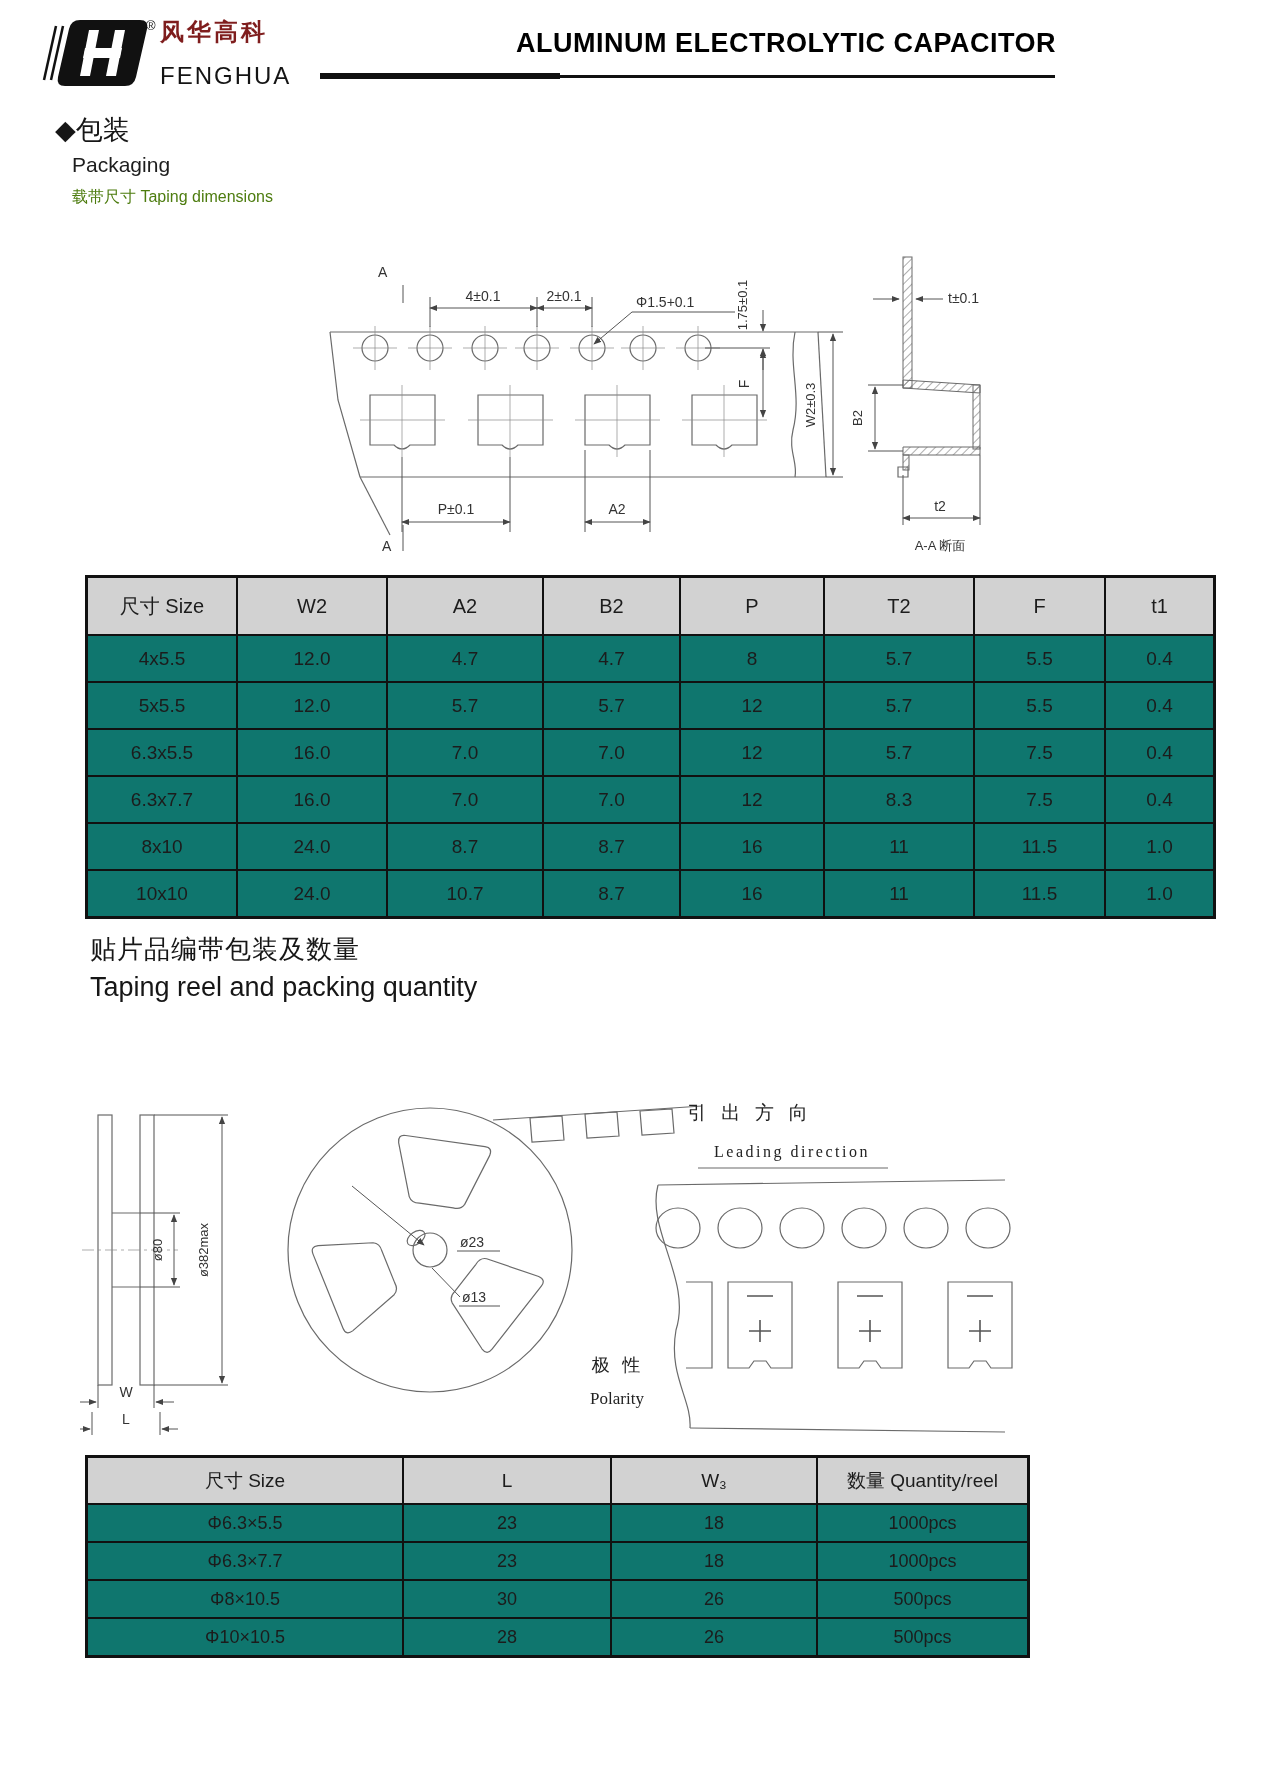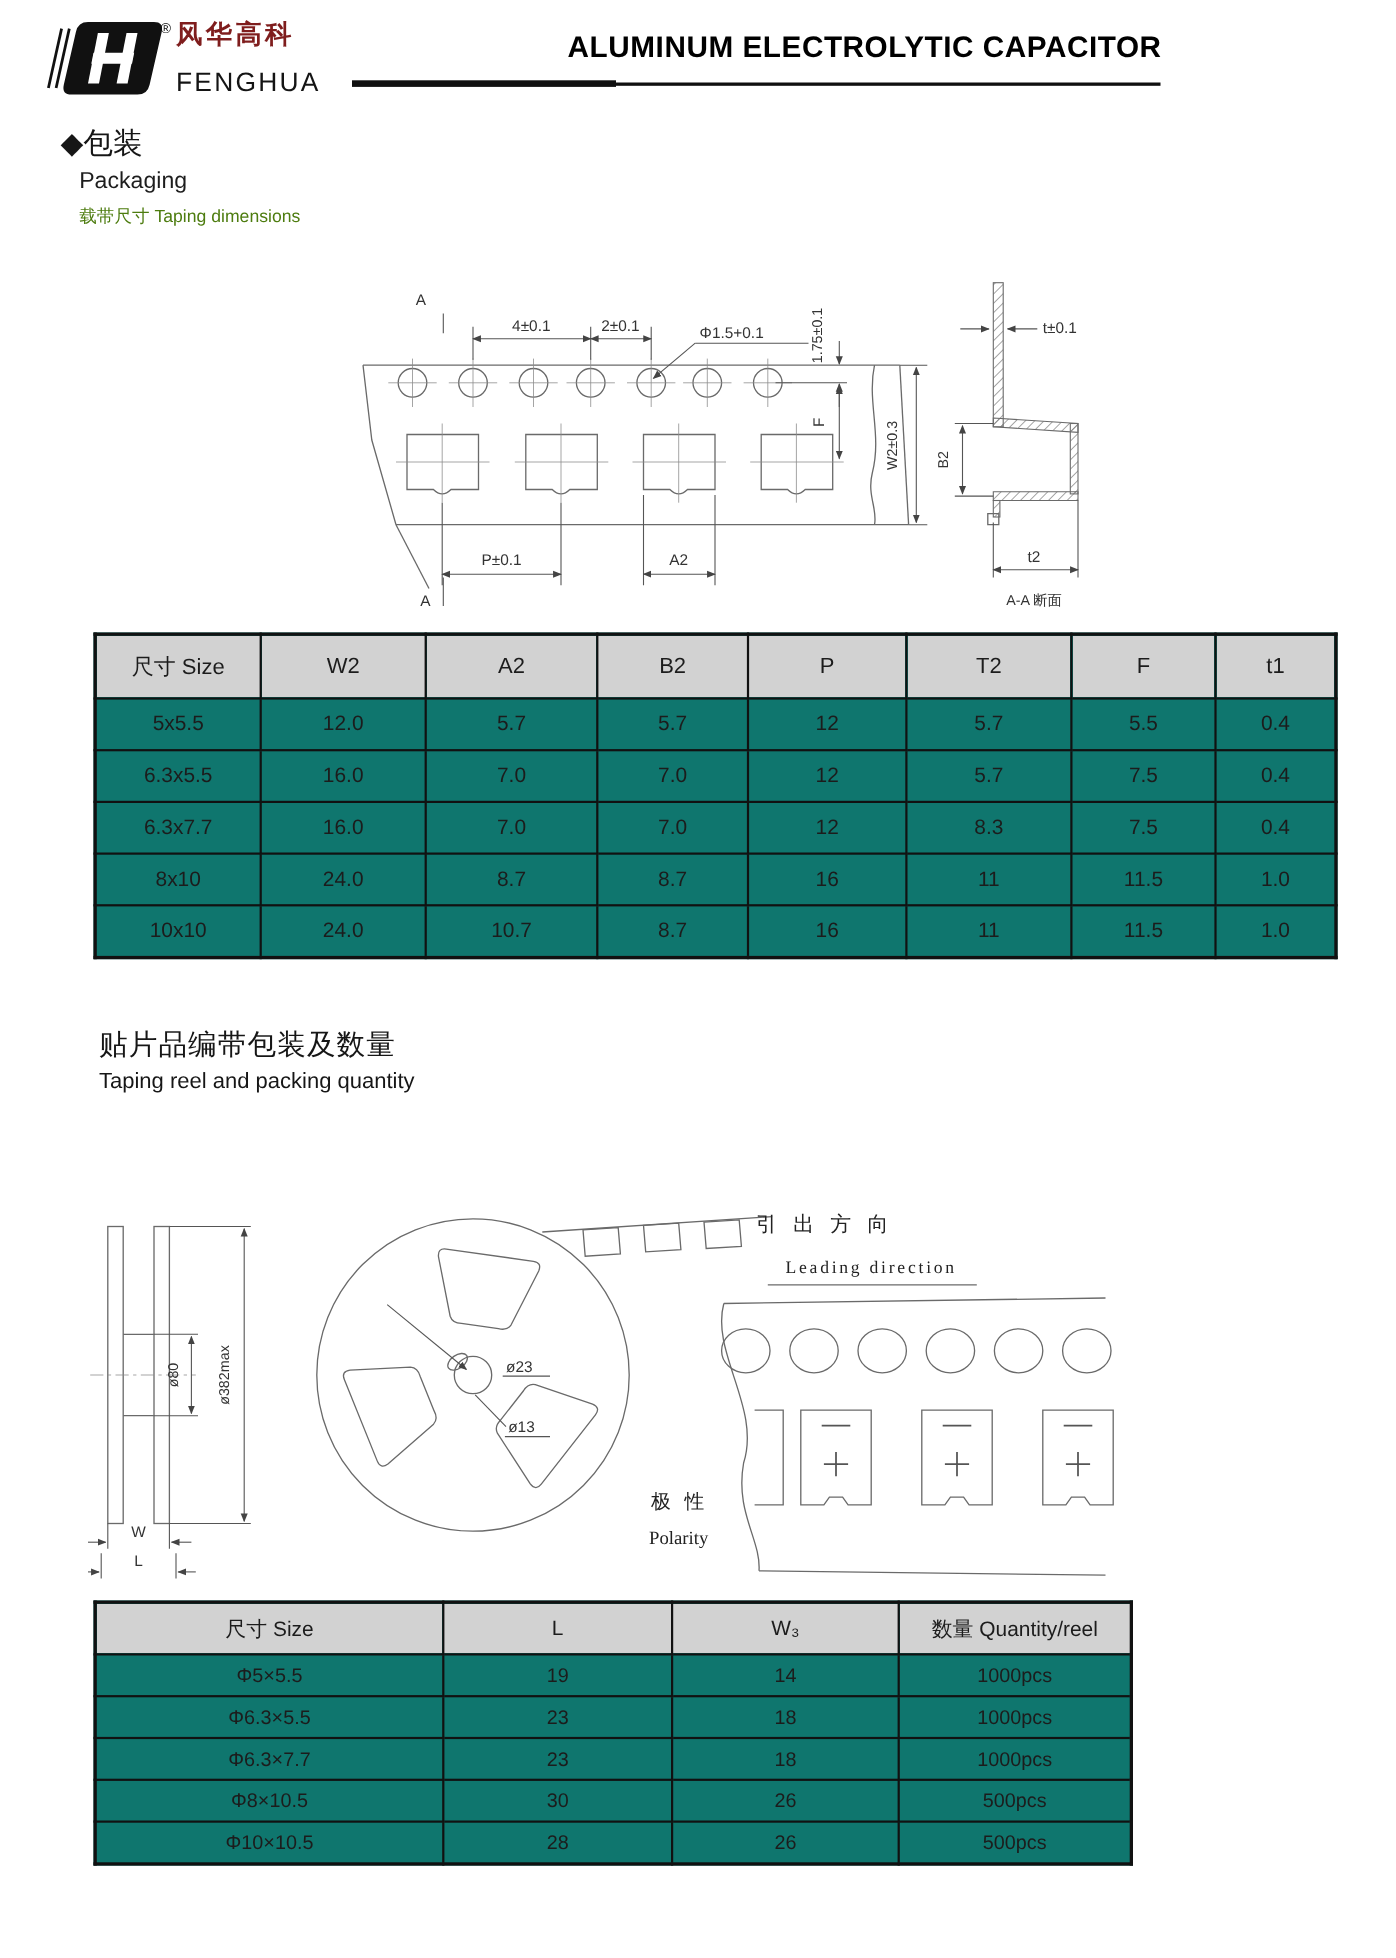--- a/index.html
+++ b/index.html
@@ -13,21 +13,21 @@
   .brand-cn{font-size:24px;font-weight:bold;letter-spacing:3px;color:#7f1d1d;line-height:1;}
   .brand-en{font-size:24px;letter-spacing:2px;color:#141414;line-height:1;margin-top:20px;}
   .doc-title{font-size:27px;font-weight:bold;color:#000000;letter-spacing:.5px;text-align:center;width:540px;}
   .rule-thick{background:#101010;height:6px;}
   .rule-thin{background:#101010;height:3px;}
   
   .h-cn-big{font-size:27px;color:#161616;}
   .h-en{font-size:21px;color:#1d1d1d;}
   .h-sub{font-size:16px;color:#4d7c0f;}
   .h2-cn{font-size:26px;color:#161616;letter-spacing:1px;}
-  .h2-en{font-size:20px;color:#161616;}
+  .h2-en{font-size:27px;color:#161616;}
   
   table{border-collapse:collapse;table-layout:fixed;background:#0f766e;}
   table{border:3px solid #111;}
   th,td{border:2px solid #111;text-align:center;vertical-align:middle;font-weight:normal;overflow:hidden;}
   thead th{background:#d2d2d2;}
   .table1{width:1095px;}
   .table1 th{height:54px;font-size:20px;}
   .table1 td{height:43px;font-size:19px;}
   .table1 :is(th,td):nth-child(1){width:146px}
   .table1 :is(th,td):nth-child(2){width:146px}
@@ -193,20 +193,30 @@
         <th>A2</th>
         <th>B2</th>
         <th>P</th>
         <th>T2</th>
         <th>F</th>
         <th>t1</th>
       </tr>
     </thead>
     <tbody>
       <tr>
+        <td>4x5.5</td>
+        <td>12.0</td>
+        <td>4.7</td>
+        <td>4.7</td>
+        <td>8</td>
+        <td>5.7</td>
+        <td>5.5</td>
+        <td>0.4</td>
+      </tr>
+      <tr>
         <td>5x5.5</td>
         <td>12.0</td>
         <td>5.7</td>
         <td>5.7</td>
         <td>12</td>
         <td>5.7</td>
         <td>5.5</td>
         <td>0.4</td>
       </tr>
       <tr>
@@ -345,26 +355,20 @@
     <thead>
       <tr>
         <th>尺寸 Size</th>
         <th>L</th>
         <th>W₃</th>
         <th>数量 Quantity/reel</th>
       </tr>
     </thead>
     <tbody>
       <tr>
-        <td>Φ5×5.5</td>
-        <td>19</td>
-        <td>14</td>
-        <td>1000pcs</td>
-      </tr>
-      <tr>
         <td>Φ6.3×5.5</td>
         <td>23</td>
         <td>18</td>
         <td>1000pcs</td>
       </tr>
       <tr>
         <td>Φ6.3×7.7</td>
         <td>23</td>
         <td>18</td>
         <td>1000pcs</td>

